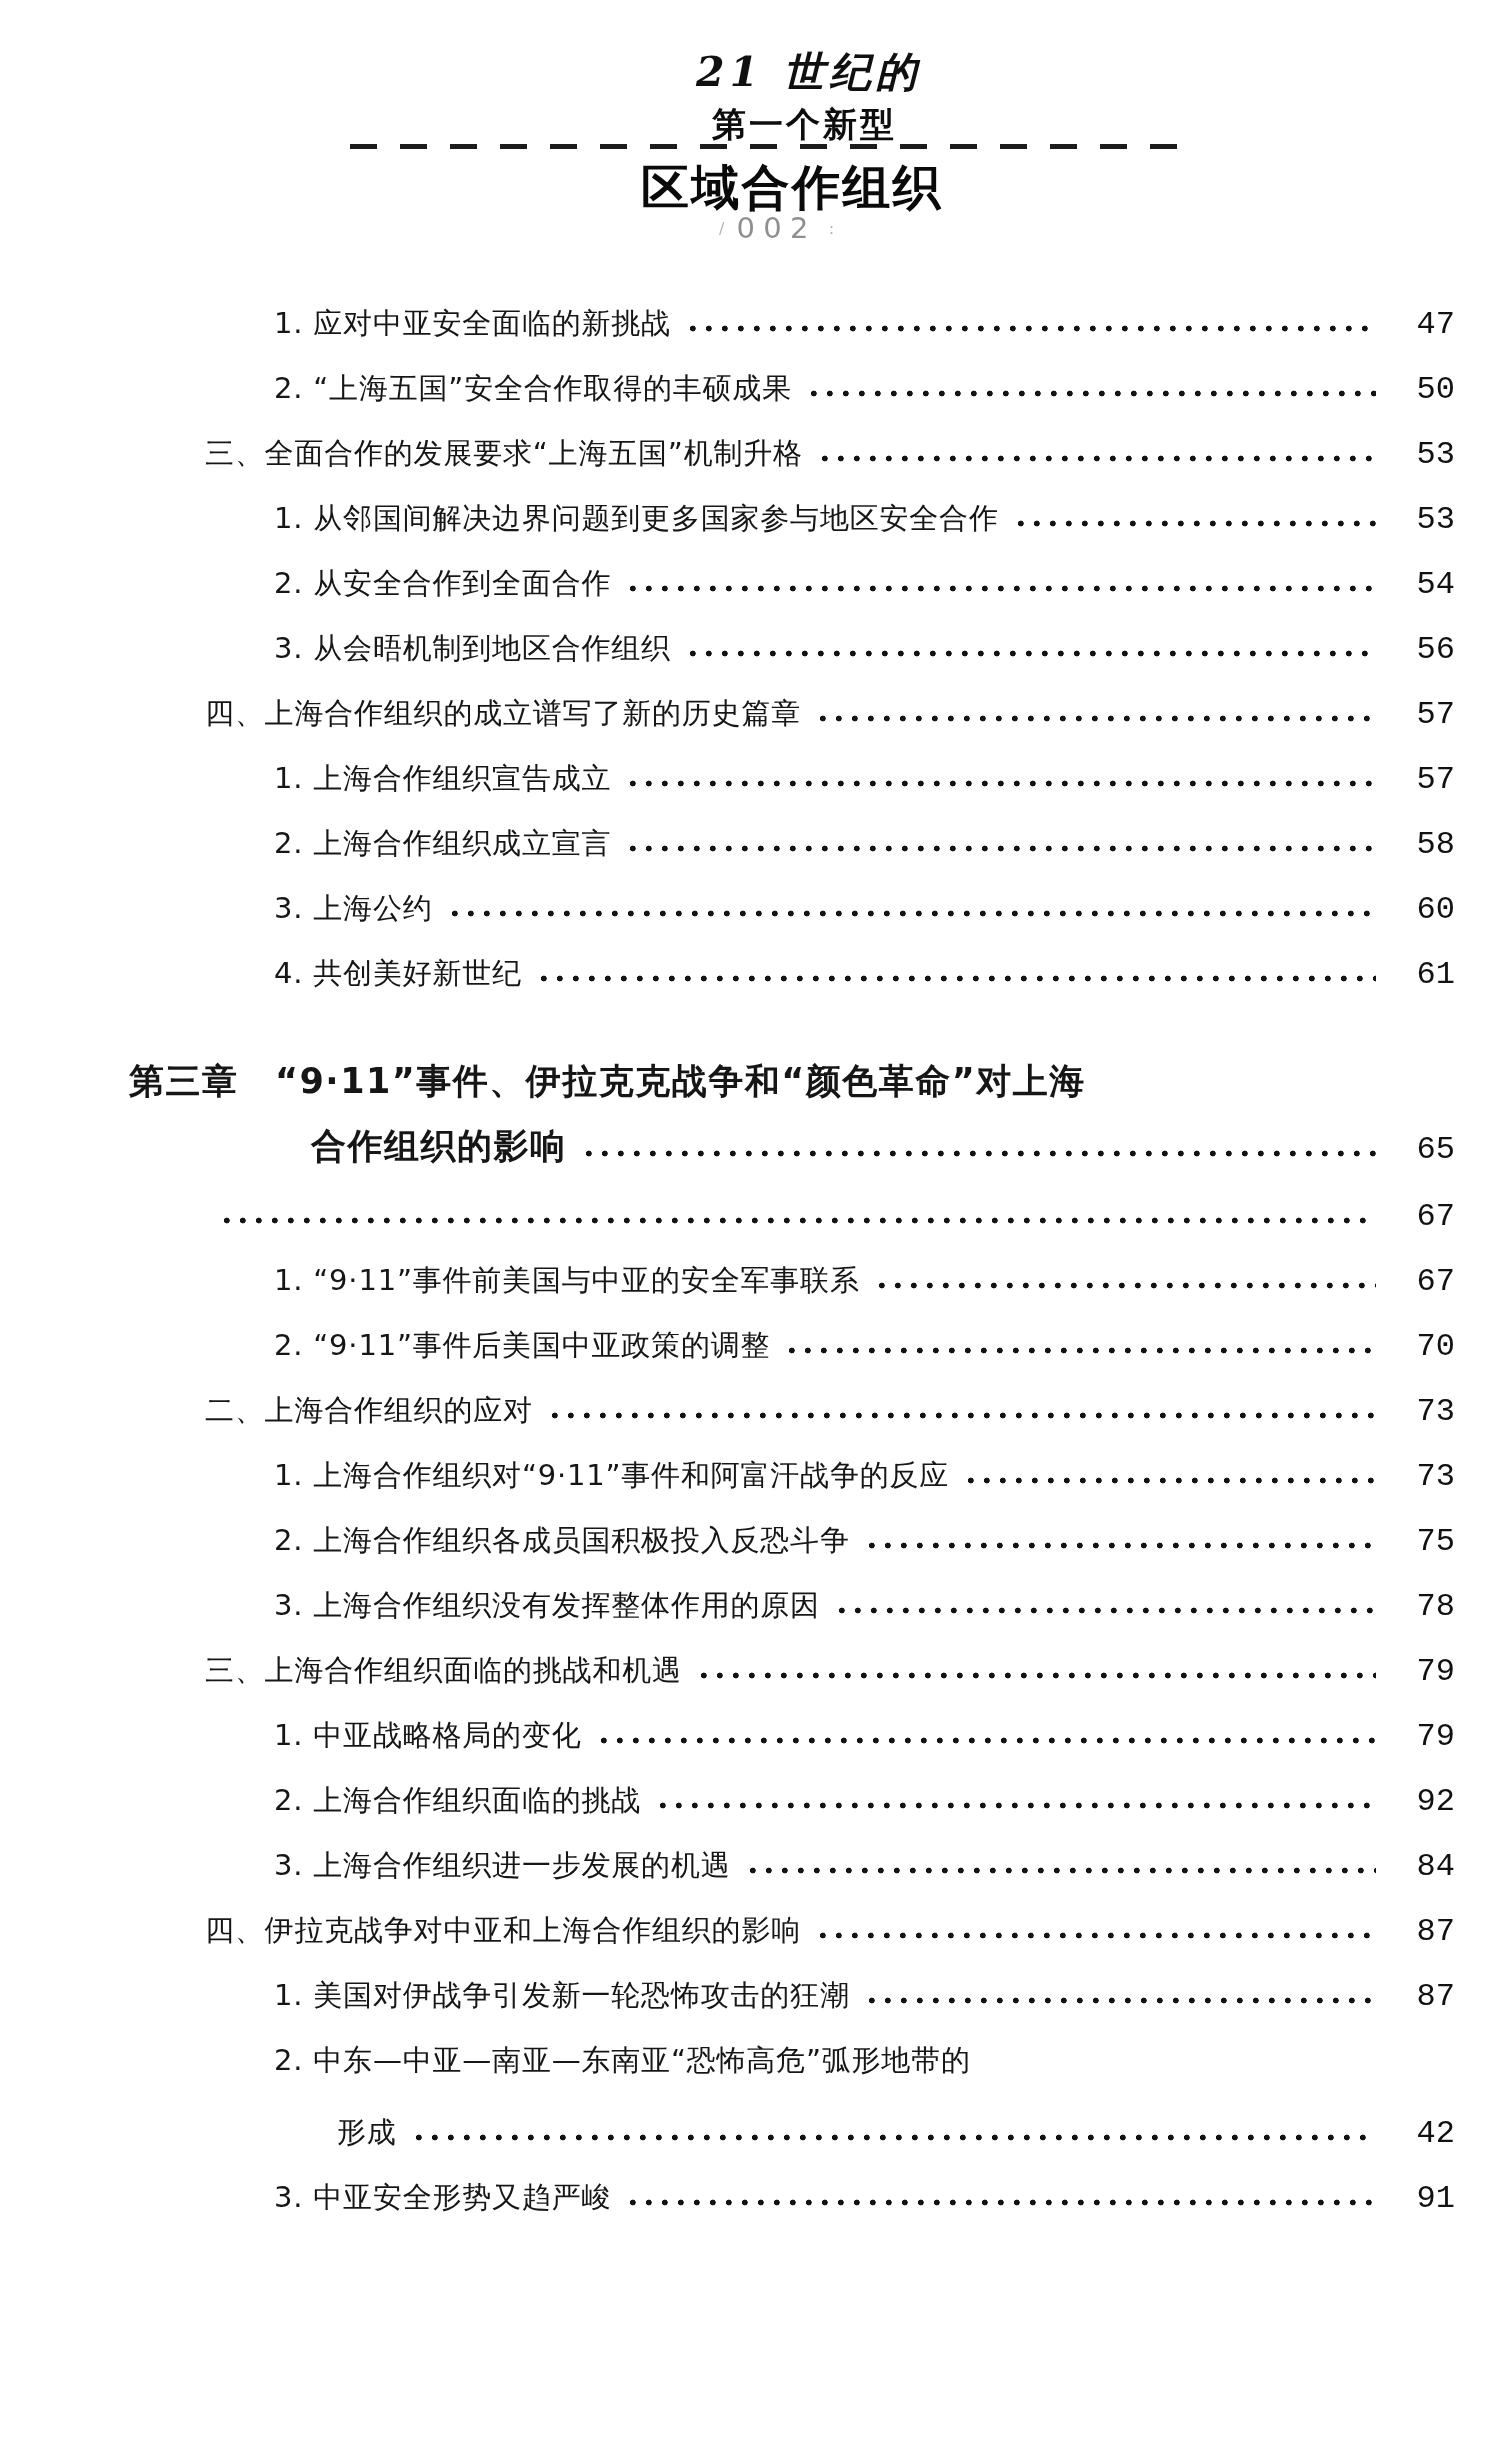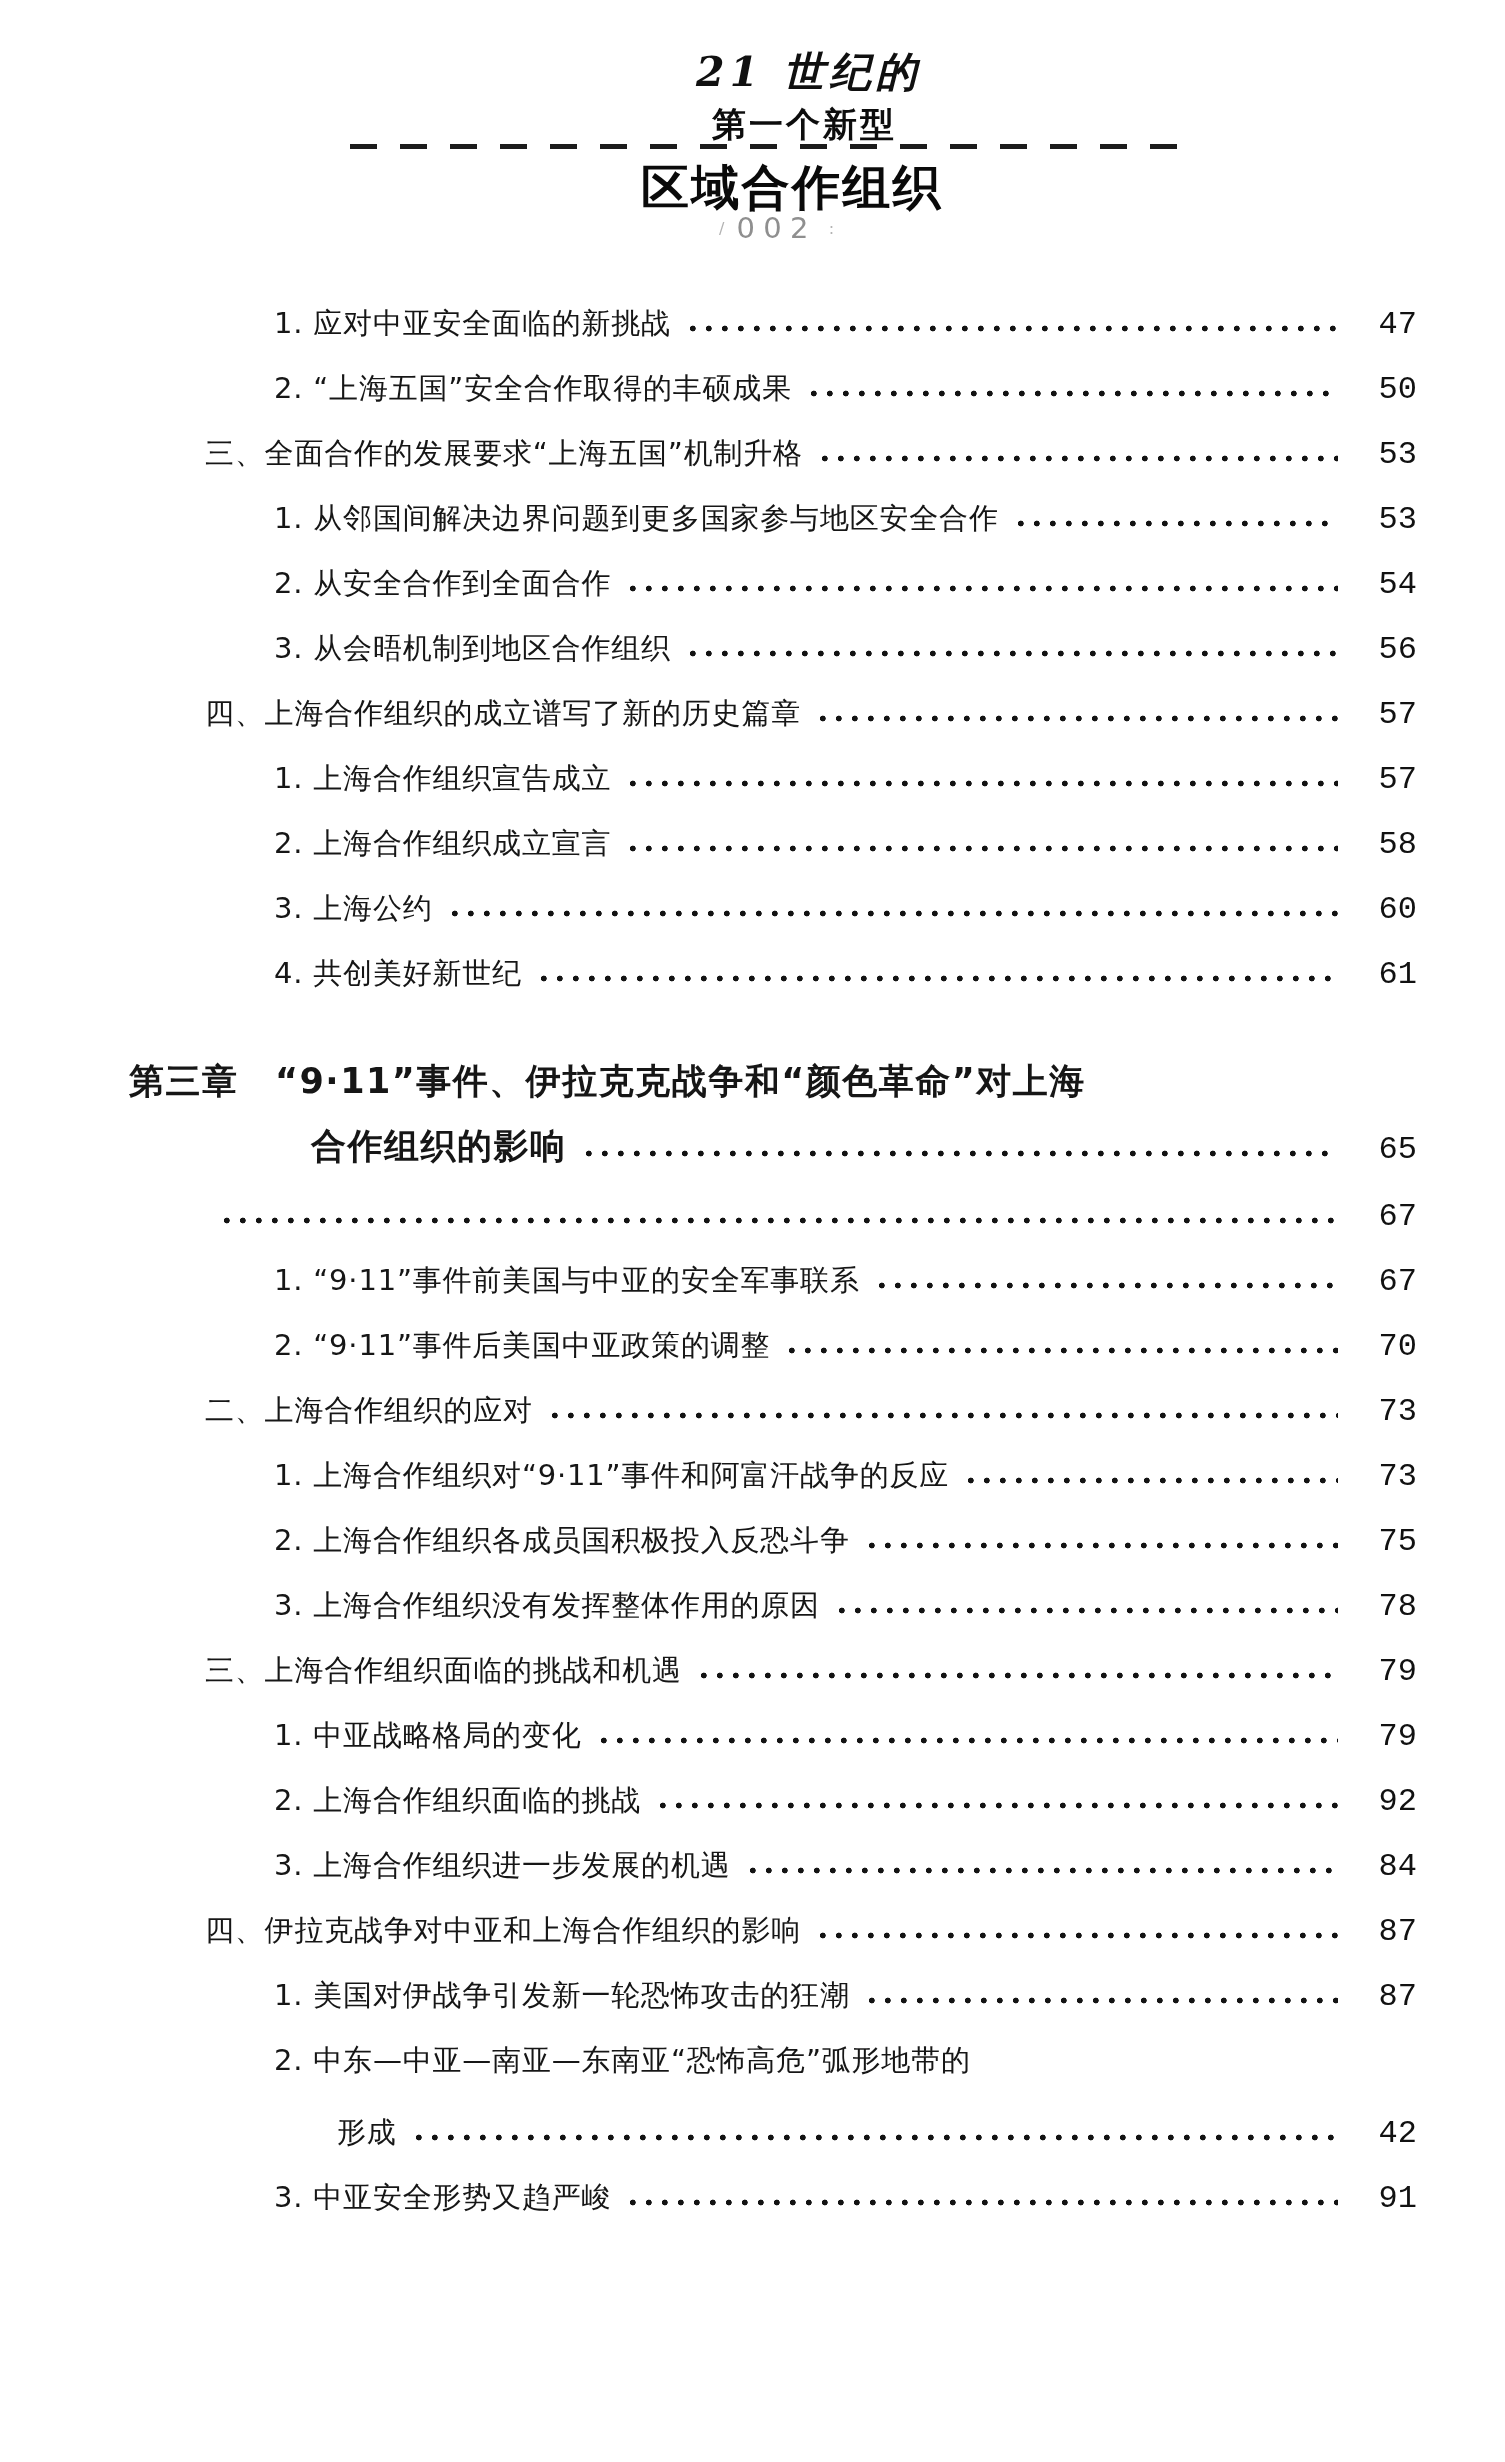--- a/index.html
+++ b/index.html
@@ -45,21 +45,21 @@
   }
   .h-folio .num {
     font-size: 29px; letter-spacing: 8.3px; color: #8f8f8f;
     font-family: "DejaVu Sans", sans-serif;
   }
   .h-folio .mark { font-size: 16px; color: #b3b3b3; }
 
   
   .toc {
     position: absolute; top: 304px; left: 0; right: 0;
-    padding-right: 88px;
+    padding-right: 50px;
   }
   .entry { margin-bottom: 25px; }
   .entry .line { display: flex; align-items: baseline; }
   .t {
     font-size: 29px; line-height: 38px; letter-spacing: 0.8px;
     white-space: pre; color: #161616;
   }
   .leader {
     flex: 1 1 auto; height: 9px;
     margin: 0 16.6px 0 18px;

